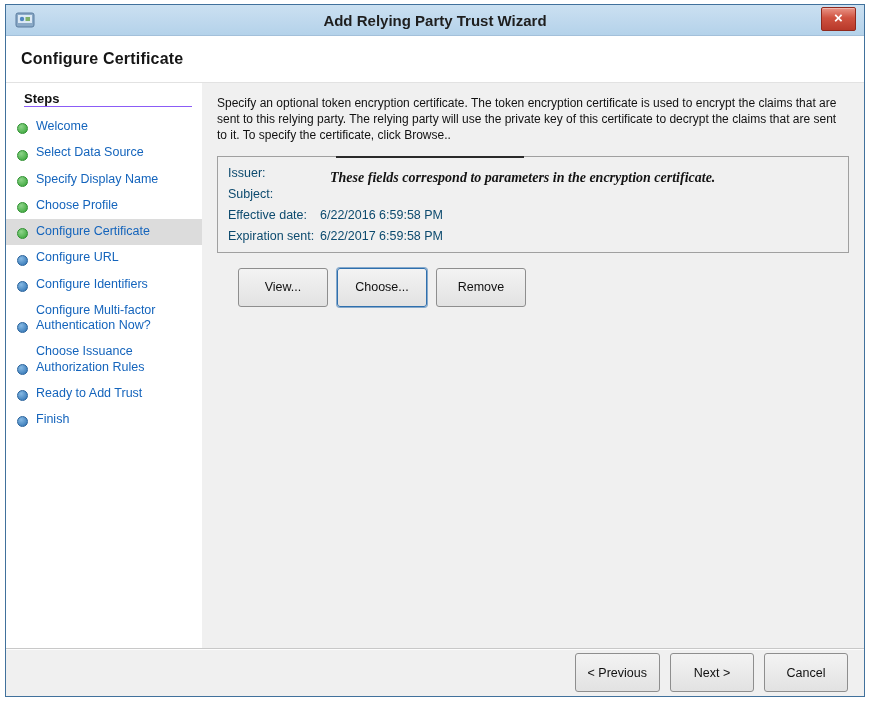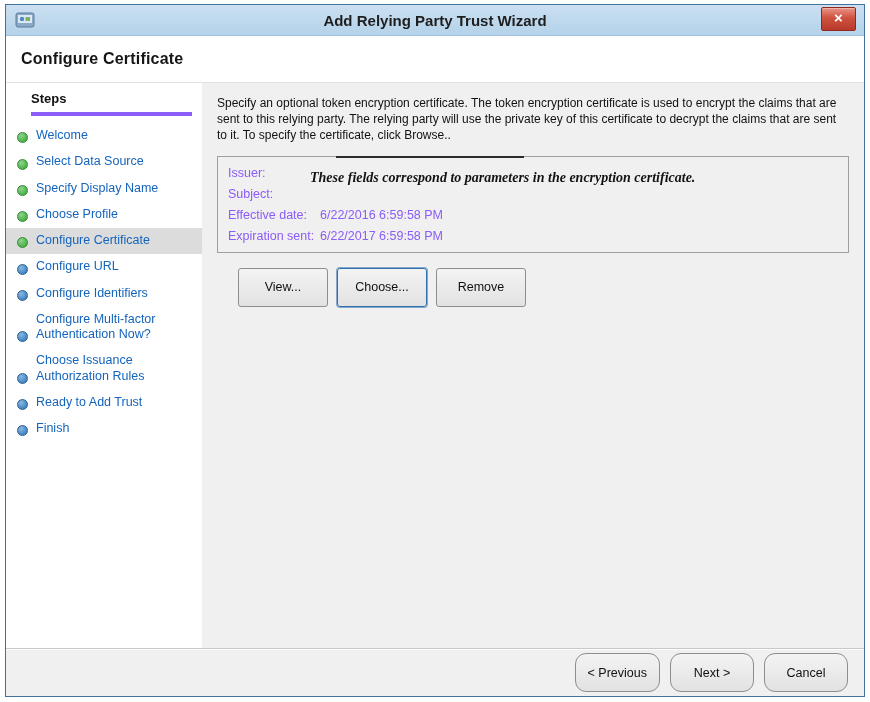--- a/index.html
+++ b/index.html
@@ -31,62 +31,62 @@
   
   .page-header{
     height:46px;flex:none;background:#fff;display:flex;align-items:center;
     padding-left:15px;border-bottom:1px solid #e2e2e2;
   }
   .page-title{font-size:16px;font-weight:700;color:#161616;letter-spacing:.2px;}
   
   .body-row{flex:1;display:flex;min-height:0;}
   .sidebar{width:196px;flex:none;background:#fff;padding-top:8px;box-sizing:border-box;}
   .steps-title{
-    margin:0 10px 0 25px;padding-bottom:6px;border-bottom:4px solid #8b5cf6;
+    margin:0 10px 0 18px;border-bottom:1px solid #8b5cf6;
     font-size:13px;font-weight:700;color:#111;
   }
   .steps{list-style:none;margin:7px 0 0;padding:0;}
   .step{
     display:flex;align-items:flex-end;gap:8px;
     padding:5px 8px 6px 11px;font-size:12.5px;line-height:1.22;
   }
   .step-label{color:#1464bc;}
   .dot{width:9px;height:9px;border-radius:50%;margin-top:2px;flex:none;border:1px solid;}
   .done > .dot{background:radial-gradient(circle at 35% 30%,#8ed48a,#33a233);border-color:#2d8f2f;}
   .pending > .dot{background:radial-gradient(circle at 35% 30%,#86b9e4,#2b6fb0);border-color:#27619b;}
   .active{background:#dcdcdc;}
   
   .main{flex:1;background:#f0f0f0;padding:13px 15px;box-sizing:border-box;overflow:hidden;}
   .desc{margin:0;font-size:12px;color:#111;line-height:1.33;}
   .cert-panel{
     margin-top:12px;border:1px solid #a0a0a0;background:#f0f0f0;
     padding:9px 10px;position:relative;box-sizing:border-box;
   }
-  .cert-row{display:flex;font-size:12.5px;color:#8b5cf6;margin-bottom:7px;align-items:center;}
+  .cert-row{display:flex;font-size:12.5px;color:#0c4a6e;margin-bottom:7px;align-items:center;}
   .cert-row:last-child{margin-bottom:0;}
   .cert-label{width:92px;flex:none;}
   .annotation{
-    position:absolute;left:92px;top:13px;white-space:nowrap;
+    position:absolute;left:112px;top:13px;white-space:nowrap;
     font-family:"Liberation Serif",serif;font-style:italic;font-weight:700;
     font-size:14px;color:#131313;
   }
   .redaction{position:absolute;left:118px;top:-1px;width:188px;height:2px;background:#2a2a2a;}
   .btn-row{margin-top:15px;padding-left:21px;display:flex;gap:9px;}
   .btn{
     min-width:90px;height:39px;padding:0 12px;font-size:12.5px;font-family:inherit;color:#111;
     background:linear-gradient(#f3f3f3,#e2e2e2);border:1px solid #8e8e8e;border-radius:3px;
   }
   .btn.focused{border-color:#2f6fad;box-shadow:0 0 0 1px rgba(47,111,173,.55);}
   
   .footer{
     flex:none;height:47px;background:#f0f0f0;border-top:1px solid #c8c8c8;
     box-shadow:inset 0 1px 0 #fdfdfd;
     display:flex;align-items:center;justify-content:flex-end;gap:10px;padding:0 16px;
   }
-  .footer .btn{min-width:84px;border-radius:11px;}
+  .footer .btn{min-width:84px;}
 </style>
 </head>
 <body>
 
 <div class="window">
 
   <div class="titlebar">
     <span class="app-icon">
       <svg width="20" height="20" viewBox="0 0 20 20">
         <rect x="1" y="3" width="18" height="14" rx="2" fill="#8aa9c6" stroke="#5b7da0"></rect>

